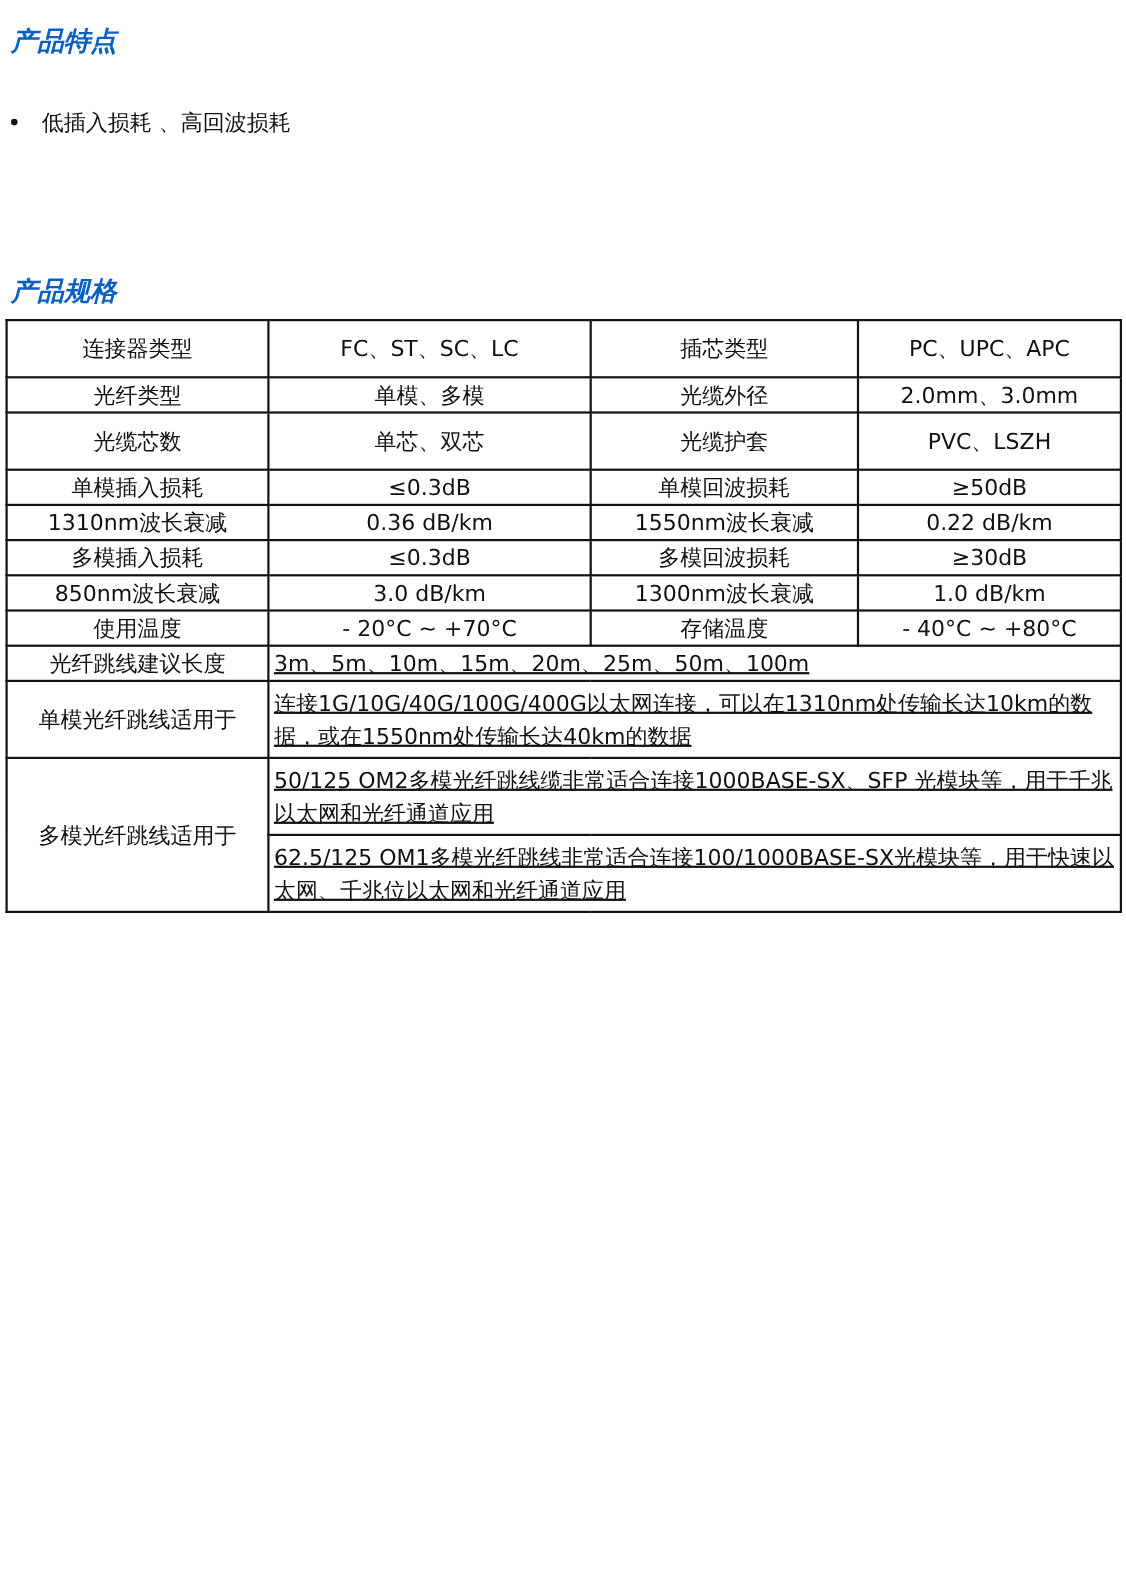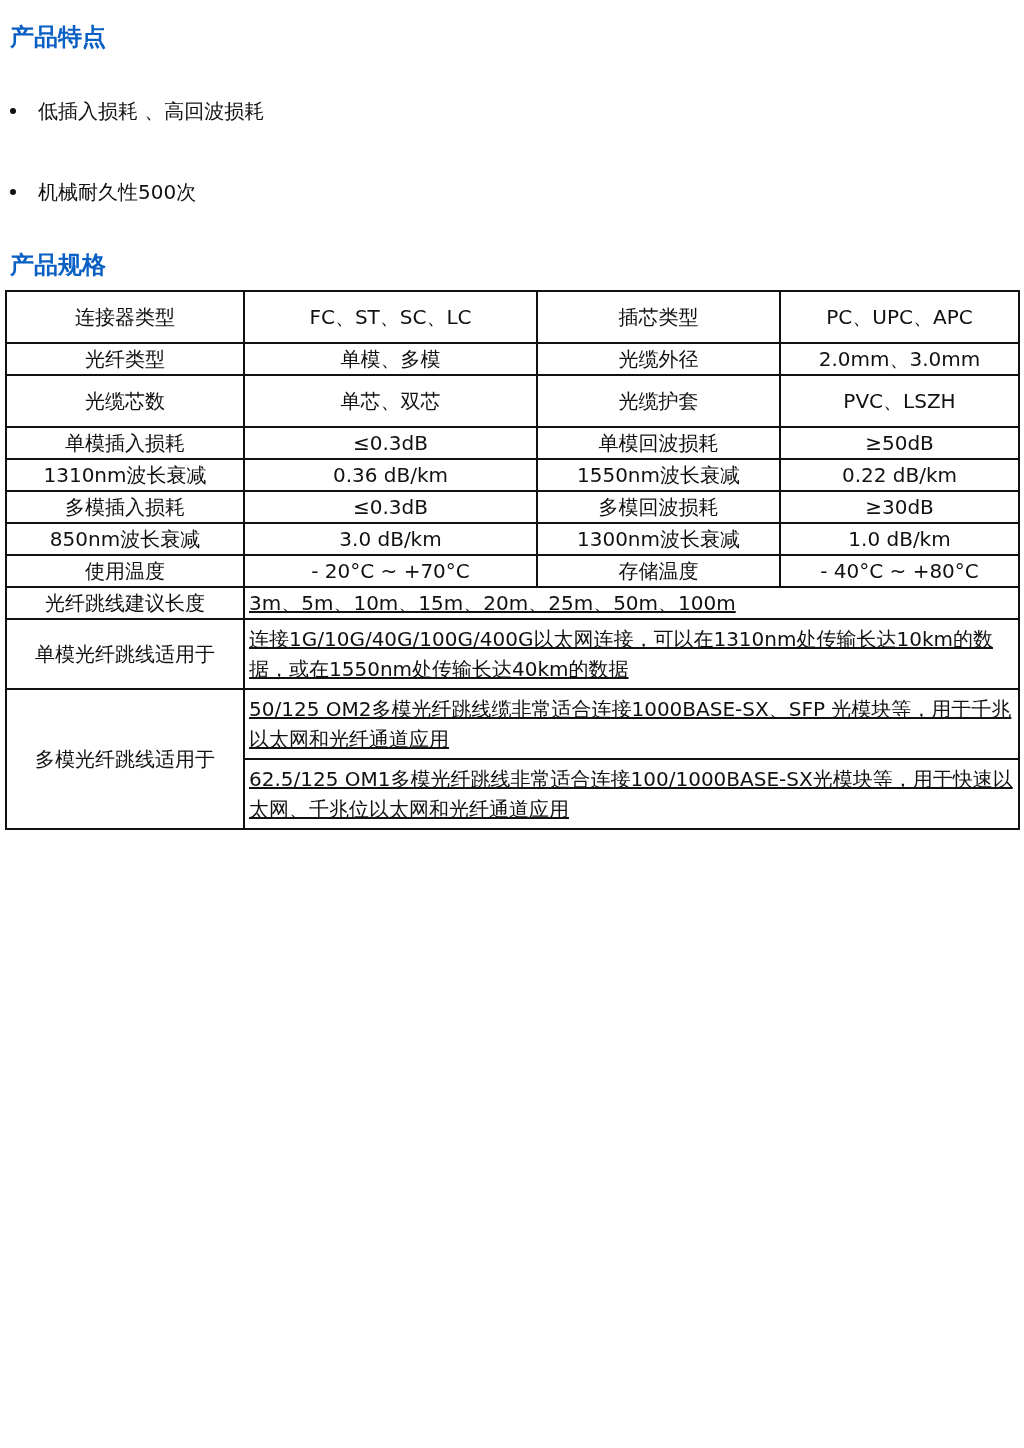--- a/index.html
+++ b/index.html
@@ -16,20 +16,21 @@
       overflow: hidden;
     }
     .section-title {
       position: absolute;
       left: 10px;
       font-size: 24px;
       font-weight: bold;
       color: #0a5fc4;
       line-height: 30px;
       margin: 0;
+      font-style: italic;
     }
     #title-features { top: 22px; }
     #title-specs { top: 250px; }
     .features {
       position: absolute;
       left: 0;
       top: 60px;
       margin: 0;
       padding: 0;
       list-style: none;
@@ -80,21 +81,20 @@
     col.c3 { width: 243px; }
     col.c4 { width: 239px; }
   </style>
 </head>
 <body>
 
 <h2 id="title-features" class="section-title">产品特点</h2>
 
 <ul class="features">
   <li><span class="bullet"></span><span>低插入损耗 、高回波损耗</span></li>
-  <li><span class="bullet"></span><span>机械耐久性500次</span></li>
 </ul>
 
 <h2 id="title-specs" class="section-title">产品规格</h2>
 
 <table class="spec">
   <colgroup>
     <col class="c1">
       <col class="c2">
       <col class="c3">
       <col class="c4">

